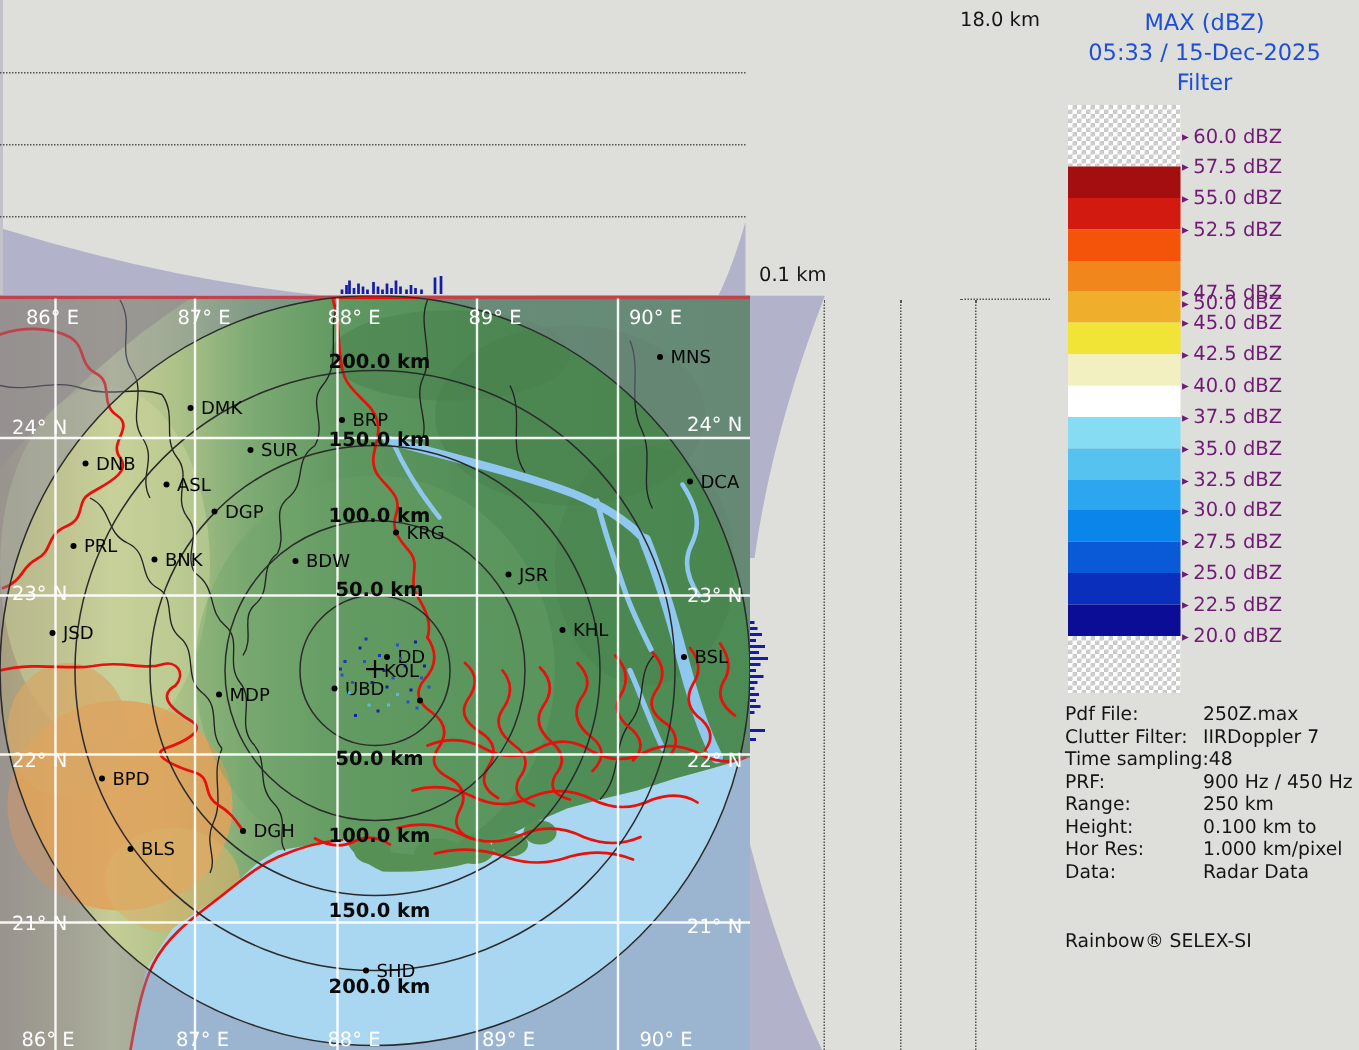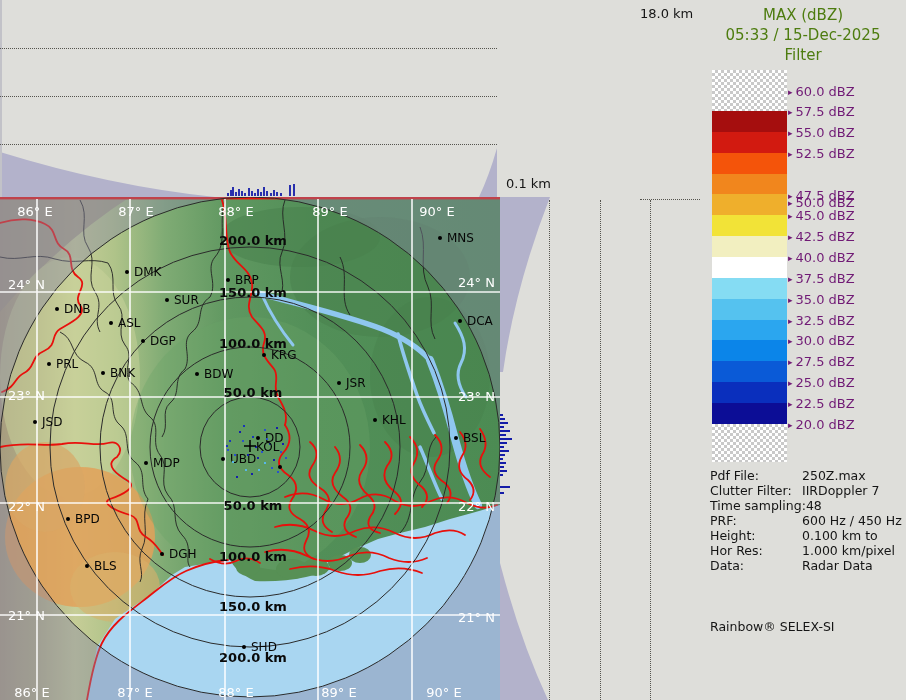--- a/index.html
+++ b/index.html
@@ -14,21 +14,21 @@
   #legend-panel{left:700px;top:0;width:206px;height:700px;background:#DEDEDA;}
   .hgrid{position:absolute;left:0;width:497px;height:0;border-top:1px dotted #55544e;}
   .vgrid{position:absolute;top:3px;height:500px;width:0;border-left:1px dotted #55544e;}
   .hgrid2{position:absolute;top:2px;left:140px;width:66px;height:0;border-top:1px dotted #55544e;}
   #tp-axis{position:absolute;left:0;top:0;height:197px;width:0;border-left:2px solid #c2c2c8;}
   .axis-label{position:absolute;font-size:13px;color:#151515;white-space:nowrap;}
   #label-18km{left:640px;top:6px;}
   #label-01km{left:506px;top:176px;}
   
   #legend-title{position:absolute;left:0;top:5px;width:206px;text-align:center;
-                font-size:15px;line-height:20px;color:#4d7c0f;}
+                font-size:15px;line-height:20px;color:#1d4ed8;}
   #colorbar{position:absolute;left:12px;top:70px;width:75px;}
   .band{width:75px;}
   .checker{background-color:#fff;
     background-image:linear-gradient(45deg,#c9c9c9 25%,transparent 25%,transparent 75%,#c9c9c9 75%),
                      linear-gradient(45deg,#c9c9c9 25%,transparent 25%,transparent 75%,#c9c9c9 75%);
     background-size:6px 6px;background-position:0 0,3px 3px;}
   .cb-label{position:absolute;left:88px;font-size:13px;color:#701a75;white-space:nowrap;}
   .cb-label .arrow{font-size:9px;margin-right:3px;vertical-align:1px;}
   #meta-rows{position:absolute;left:10px;top:468px;font-size:12.5px;line-height:15px;color:#151515;}
   .meta-row{display:flex;white-space:nowrap;}
@@ -384,21 +384,25 @@
         <div class="meta-row">
           <div class="meta-label">Clutter Filter:</div>
           <div class="meta-value">IIRDoppler 7</div>
         </div>
         <div class="meta-row">
           <div class="meta-label">Time sampling:</div>
           <div class="meta-value">48</div>
         </div>
         <div class="meta-row">
           <div class="meta-label">PRF:</div>
-          <div class="meta-value">600 Hz / 450 Hz</div>
+          <div class="meta-value">900 Hz / 450 Hz</div>
+        </div>
+        <div class="meta-row">
+          <div class="meta-label">Range:</div>
+          <div class="meta-value">250 km</div>
         </div>
         <div class="meta-row">
           <div class="meta-label">Height:</div>
           <div class="meta-value">0.100 km to</div>
         </div>
         <div class="meta-row">
           <div class="meta-label">Hor Res:</div>
           <div class="meta-value">1.000 km/pixel</div>
         </div>
         <div class="meta-row">

